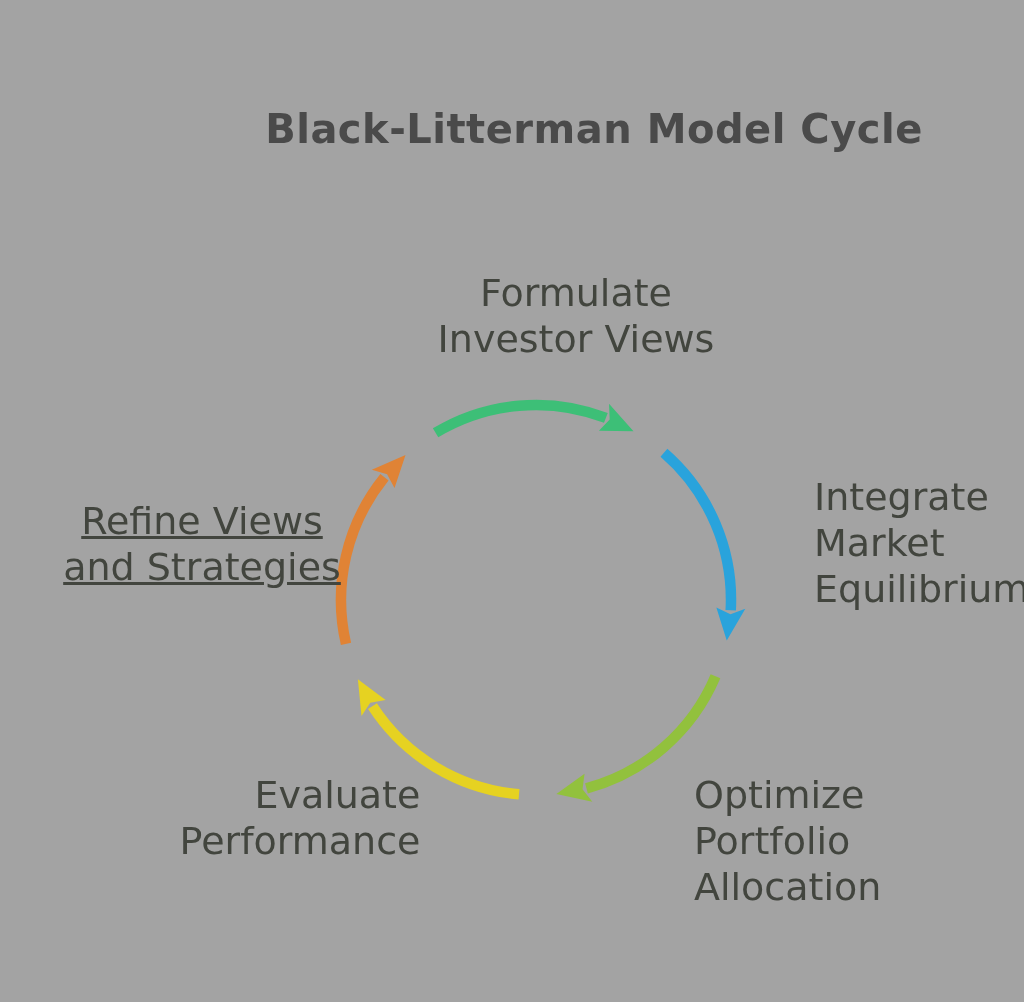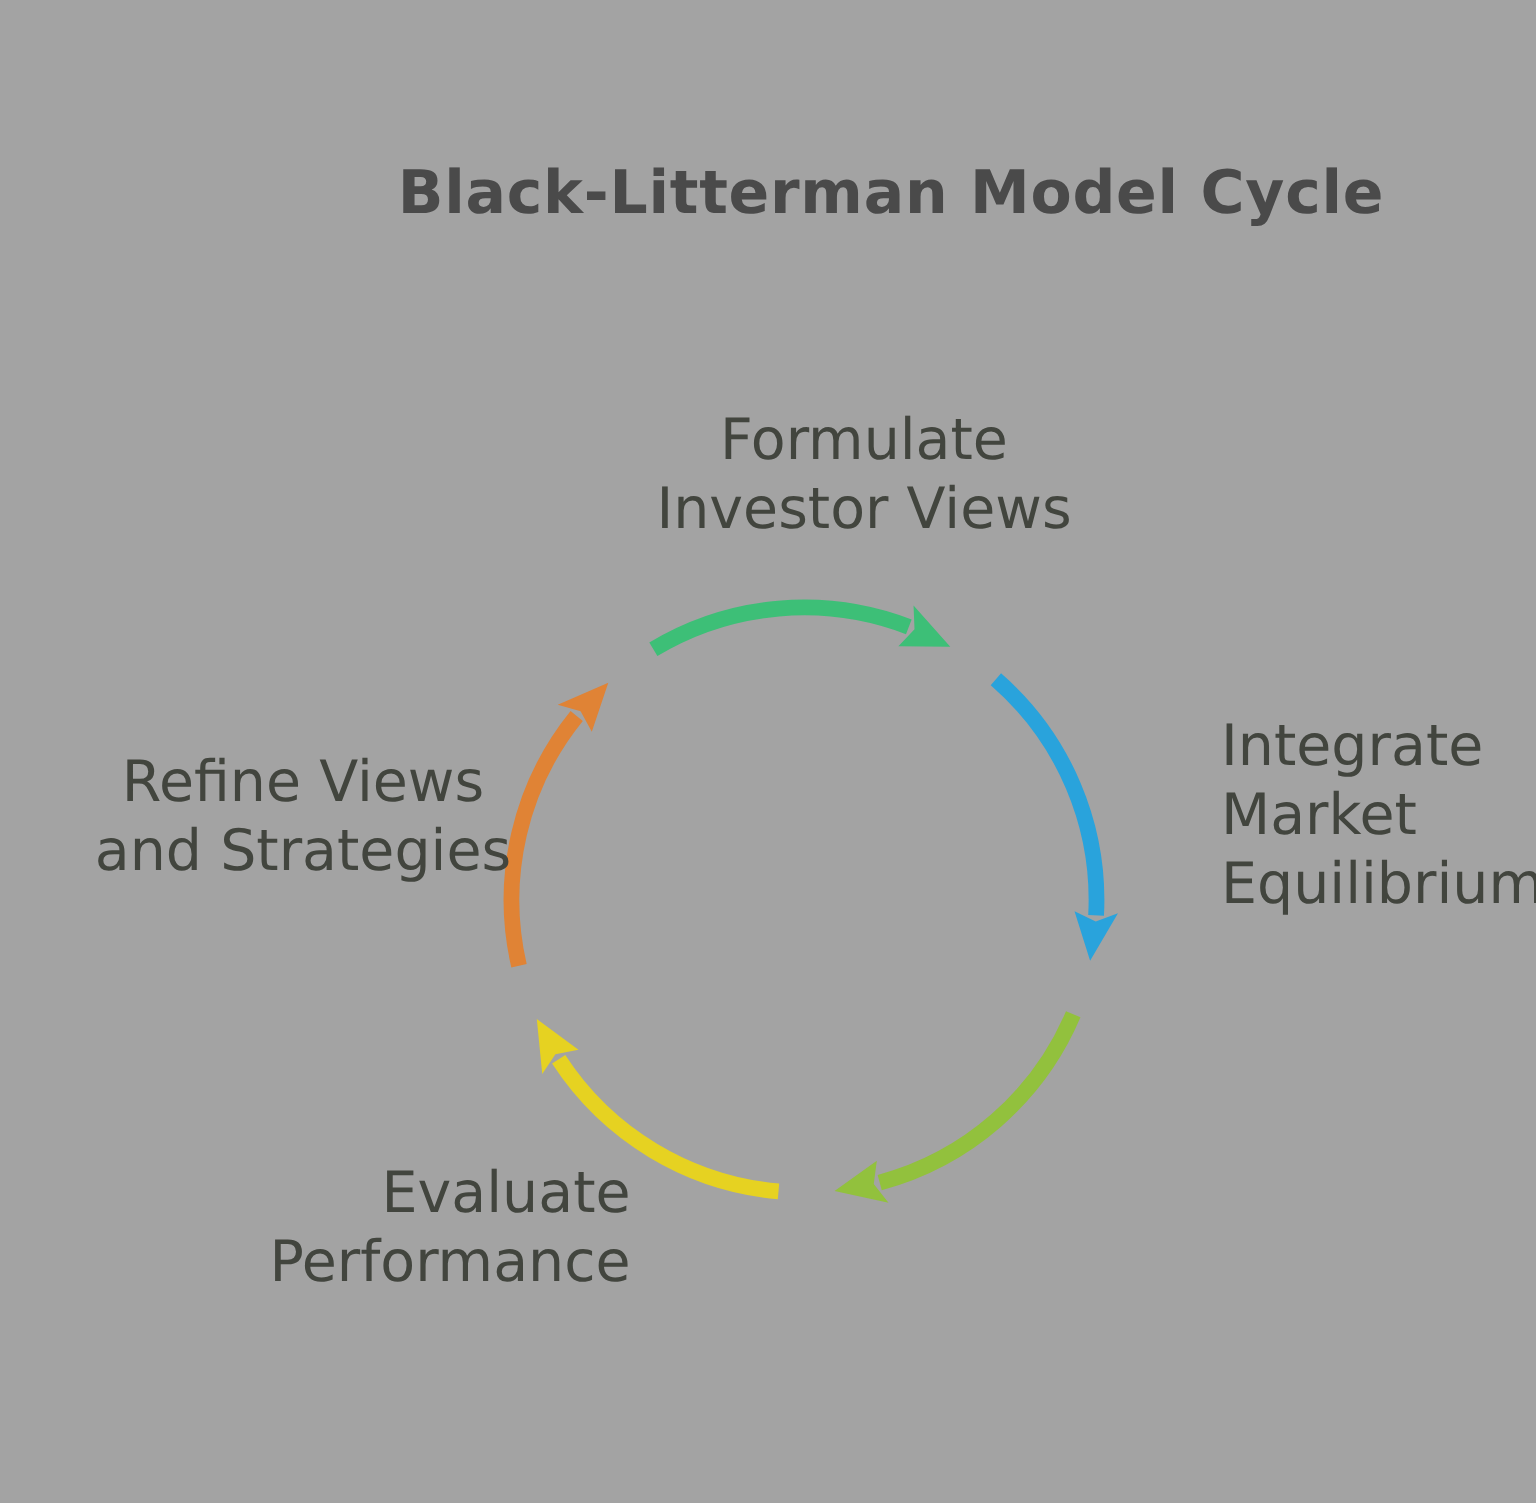--- a/index.html
+++ b/index.html
@@ -61,20 +61,23 @@
       <polygon points="405.52,455.09 371.82,469.87 387.06,474.14 394.54,487.88" fill="#e08335"></polygon>
     </svg>
 
   <div class="step-label label-top" style="color: rgb(66, 69, 62);">Formulate
 Investor Views</div>
 
   <div class="step-label label-right" style="color: rgb(66, 69, 62);">Integrate
 Market
 Equilibrium</div>
 
+  <div class="step-label label-bottom-right" style="color: rgb(66, 69, 62);">Optimize
+Portfolio
+Allocation</div>
 
   <div class="step-label label-bottom-left" style="color: rgb(66, 69, 62);">Evaluate
 Performance</div>
 
-  <div class="step-label label-left" style="color: rgb(66, 69, 62);">Refine Views
+  <div class="step-label label-left" style="color: rgb(66, 69, 62); text-decoration: underline;">Refine Views
 and Strategies</div>
 
 </div>
 
 </body></html>

